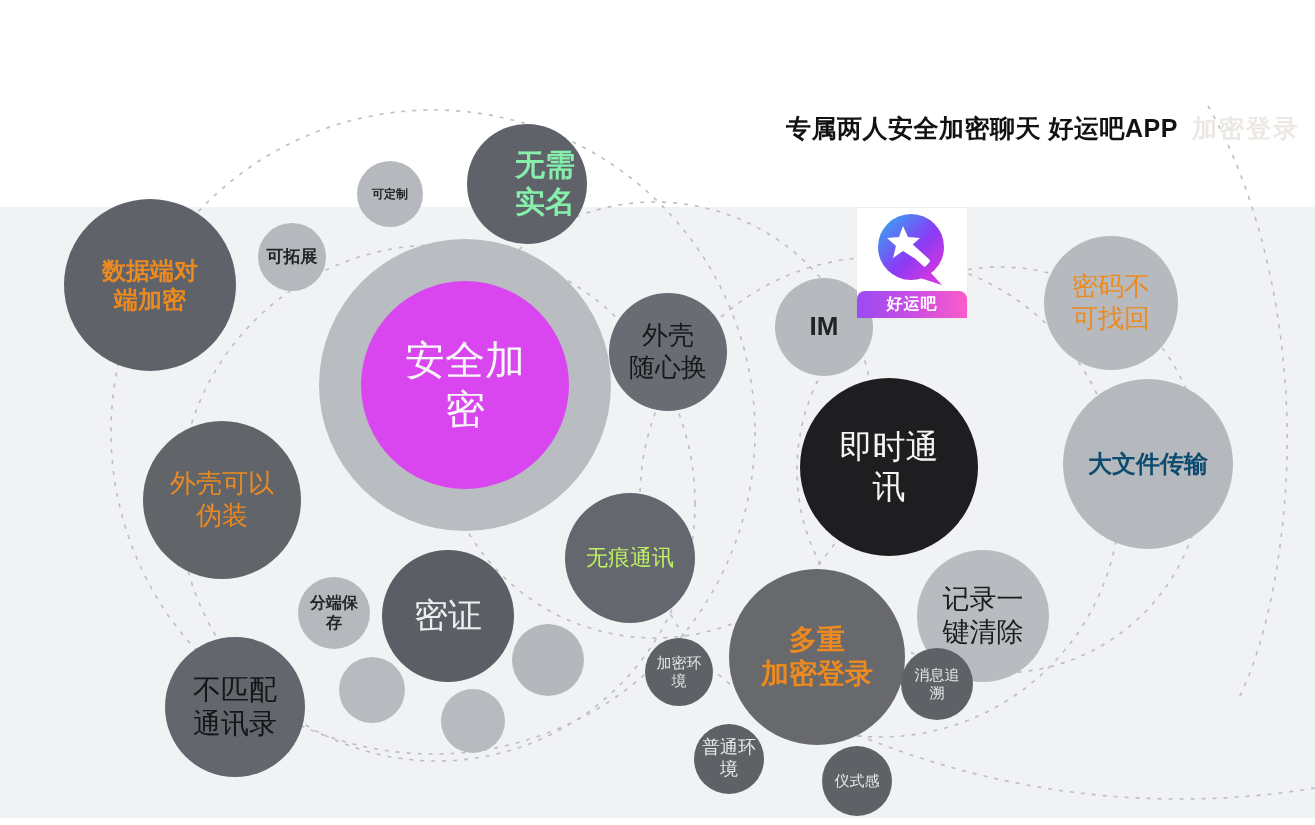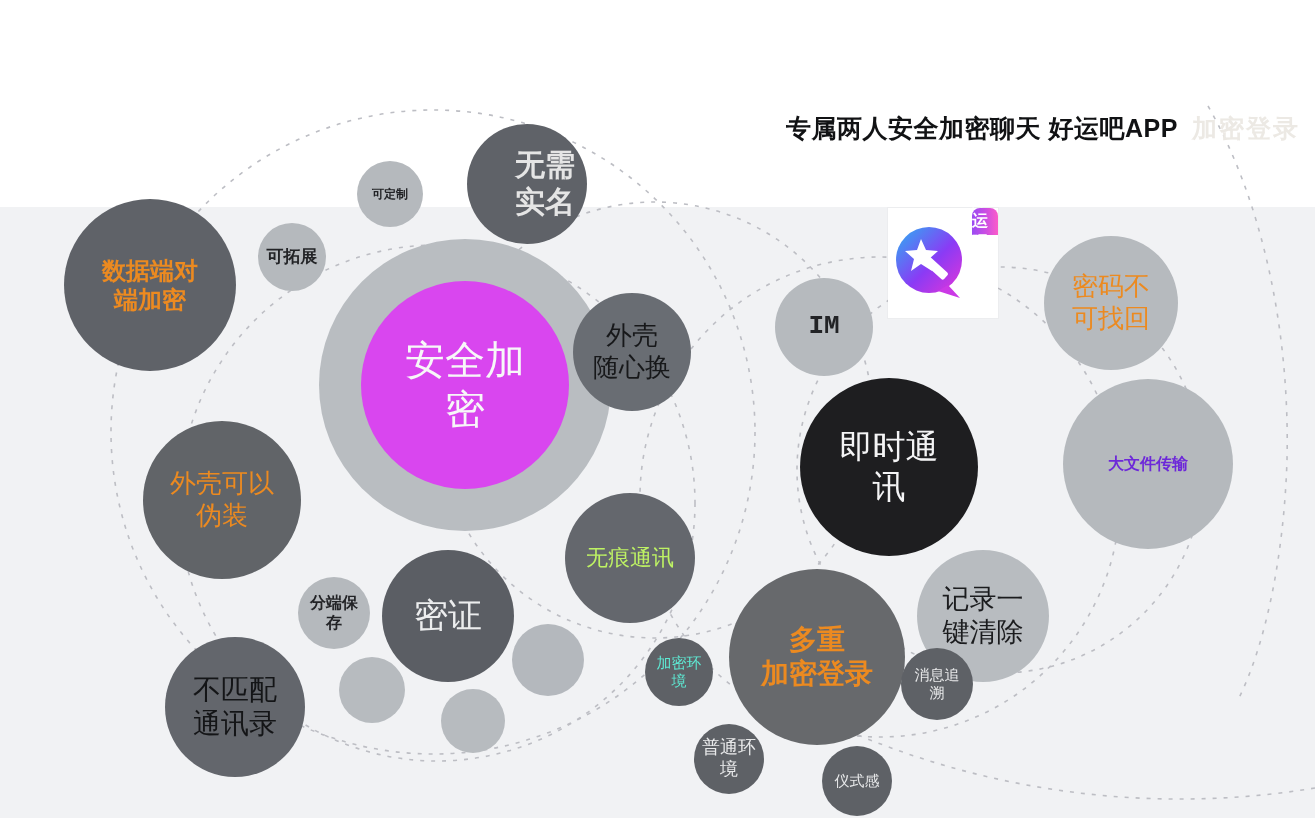--- a/index.html
+++ b/index.html
@@ -27,22 +27,22 @@
   }
   .bubble-layer{position:absolute;left:0;top:0;width:1315px;height:825px;}
   .bubble{
     position:absolute;border-radius:50%;
     display:flex;align-items:center;justify-content:center;
   }
   .bubble span{
     display:block;text-align:center;white-space:pre-line;line-height:1.22;
   }
   .app-icon{
-    position:absolute;left:888px;top:208px;width:110px;height:110px;
-    background:#ffffff;display:flex;flex-direction:row;
+    position:absolute;left:857px;top:208px;width:110px;height:110px;
+    background:#ffffff;display:flex;flex-direction:column;
     box-shadow:0 0 0 1px rgba(0,0,0,0.02);
   }
   .app-icon-art{flex:1;display:flex;align-items:center;justify-content:center;}
   .app-banner{
     height:27px;display:flex;align-items:center;justify-content:center;
     background:linear-gradient(90deg,#9a4bf2,#c94de4,#fb5cc9);
     color:#ffffff;font-size:16px;font-weight:700;letter-spacing:1px;
     border-radius:8px 8px 0 0;
   }
 </style>
@@ -70,45 +70,45 @@
         <span style="color: rgb(236, 138, 32); font-size: 24px; font-weight: 600;">数据端对
 端加密</span>
       </div>
       <div class="bubble" style="left: 258px; top: 223px; height: 68px; width: 68px; background: rgb(181, 185, 189);">
         <span style="color: rgb(34, 35, 38); font-size: 17px; font-weight: 700;">可拓展</span>
       </div>
       <div class="bubble" style="left: 357px; top: 161px; height: 66px; width: 66px; background: rgb(181, 185, 189);">
         <span style="color: rgb(34, 35, 38); font-size: 12px; font-weight: 700;">可定制</span>
       </div>
       <div class="bubble" style="left: 467px; top: 124px; height: 120px; width: 120px; background: rgb(95, 98, 104);">
-        <span style="color: #e5e5e5; font-size: 30px; font-weight: 600; margin-left: 36px;">无需
+        <span style="color: #86efac; font-size: 30px; font-weight: 600; margin-left: 36px;">无需
 实名</span>
       </div>
       <div class="bubble" style="left: 319px; top: 239px; height: 292px; width: 292px; background: rgb(185, 189, 193);"></div>
       <div class="bubble" style="left: 361px; top: 281px; height: 208px; width: 208px; background: #d946ef;">
         <span style="color: rgb(247, 247, 248); font-size: 40px; font-weight: 400;">安全加
 密</span>
       </div>
-      <div class="bubble" style="left: 573px; top: 293px; height: 118px; width: 118px; background: rgb(105, 109, 115);">
+      <div class="bubble" style="left: 609px; top: 293px; height: 118px; width: 118px; background: rgb(105, 109, 115);">
         <span style="color: rgb(23, 24, 26); font-size: 26px; font-weight: 500;">外壳
 随心换</span>
       </div>
-      <div class="bubble" style="left: 775px; top: 278px; height: 98px; width: 98px; background: rgb(182, 186, 190); font-family: Liberation Mono, monospace;">
+      <div class="bubble" style="left: 775px; top: 278px; height: 98px; width: 98px; background: rgb(182, 186, 190);">
         <span style="color: rgb(34, 35, 38); font-size: 26px; font-weight: 600;">IM</span>
       </div>
       <div class="bubble" style="left: 1044px; top: 236px; height: 134px; width: 134px; background: rgb(182, 186, 190);">
         <span style="color: rgb(236, 138, 32); font-size: 26px; font-weight: 500;">密码不
 可找回</span>
       </div>
       <div class="bubble" style="left: 800px; top: 378px; height: 178px; width: 178px; background: rgb(30, 30, 32);">
         <span style="color: rgb(244, 244, 245); font-size: 33px; font-weight: 400;">即时通
 讯</span>
       </div>
       <div class="bubble" style="left: 1063px; top: 379px; height: 170px; width: 170px; background: rgb(181, 185, 189);">
-        <span style="color: #6d28d9; font-size: 16px; font-weight: 600;">大文件传输</span>
+        <span style="color: #0c4a6e; font-size: 24px; font-weight: 600;">大文件传输</span>
       </div>
       <div class="bubble" style="left: 917px; top: 550px; height: 132px; width: 132px; background: rgb(184, 188, 192);">
         <span style="color: rgb(27, 28, 30); font-size: 27px; font-weight: 500;">记录一
 键清除</span>
       </div>
       <div class="bubble" style="left: 565px; top: 493px; height: 130px; width: 130px; background: rgb(100, 103, 109);">
         <span style="color: #bef264; font-size: 22px; font-weight: 500;">无痕通讯</span>
       </div>
       <div class="bubble" style="left: 143px; top: 421px; height: 158px; width: 158px; background: rgb(97, 100, 104);">
         <span style="color: rgb(236, 138, 32); font-size: 26px; font-weight: 500;">外壳可以
@@ -123,21 +123,21 @@
       </div>
       <div class="bubble" style="left: 165px; top: 637px; height: 140px; width: 140px; background: rgb(99, 102, 108);">
         <span style="color: rgb(20, 21, 23); font-size: 28px; font-weight: 500;">不匹配
 通讯录</span>
       </div>
       <div class="bubble" style="left: 729px; top: 569px; height: 176px; width: 176px; background: rgb(103, 105, 108);">
         <span style="color: rgb(236, 138, 32); font-size: 28px; font-weight: 700;">多重
 加密登录</span>
       </div>
       <div class="bubble" style="left: 645px; top: 638px; height: 68px; width: 68px; background: rgb(94, 97, 102);">
-        <span style="color: #5eead4; font-size: 15px; font-weight: 500;">加密环
+        <span style="color: #e5e5e5; font-size: 15px; font-weight: 500;">加密环
 境</span>
       </div>
       <div class="bubble" style="left: 694px; top: 724px; height: 70px; width: 70px; background: rgb(94, 97, 102);">
         <span style="color: rgb(232, 233, 234); font-size: 18px; font-weight: 500;">普通环
 境</span>
       </div>
       <div class="bubble" style="left: 822px; top: 746px; height: 70px; width: 70px; background: rgb(94, 97, 102);">
         <span style="color: rgb(232, 233, 234); font-size: 15px; font-weight: 500;">仪式感</span>
       </div>
       <div class="bubble" style="left: 901px; top: 648px; height: 72px; width: 72px; background: rgb(94, 97, 102);">

